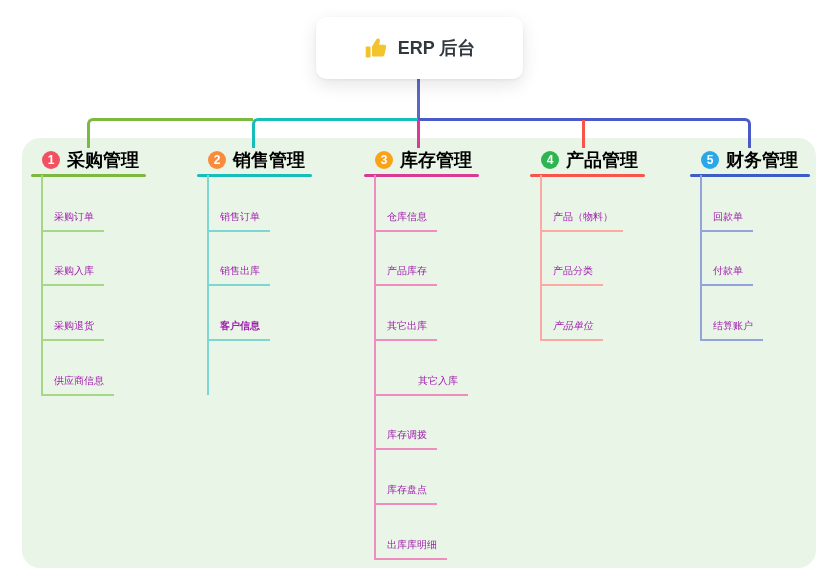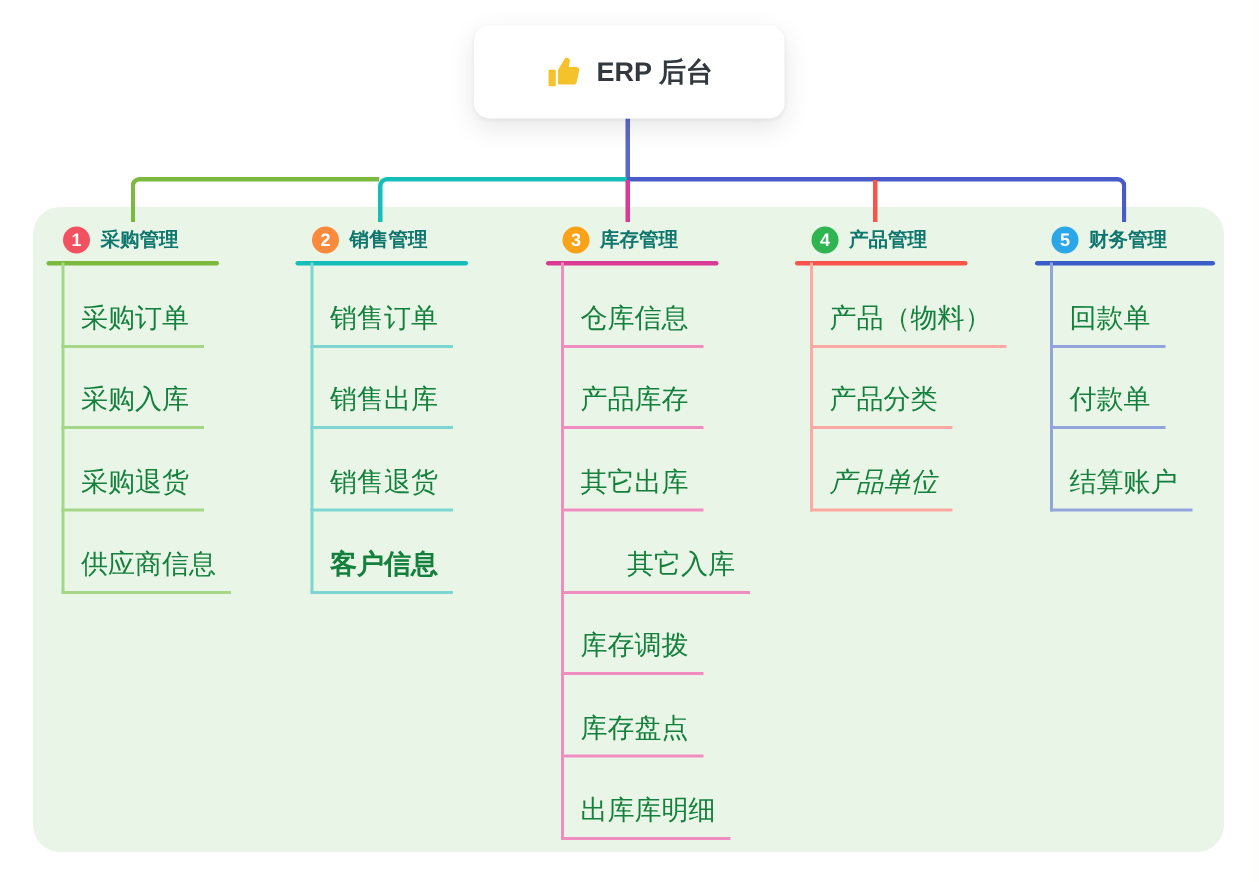--- a/index.html
+++ b/index.html
@@ -32,27 +32,27 @@
   .drop{width:3px;height:28px;top:120px;}
   .drop-magenta{left:417px;}
   .drop-red{left:582px;}
   
   .branch{position:absolute;top:146px;z-index:2;width:160px;}
   .branch-header{display:flex;align-items:center;gap:7px;padding-left:11px;height:28px;cursor:default;}
   .badge{
     width:18px;height:18px;border-radius:50%;flex:0 0 18px;
     color:#fff;font-size:12px;font-weight:700;line-height:18px;text-align:center;
   }
-  .branch-title{font-size:13px;font-weight:600;color:#0f766e;white-space:nowrap;}
+  .branch-title{font-size:18px;font-weight:600;color:#000000;white-space:nowrap;}
   .branch-underline{height:3px;width:115px;border-radius:2px;}
   .spine{position:absolute;left:10px;top:29px;width:2px;}
   .child{height:54.7px;display:flex;align-items:flex-end;}
   .child-label{
     margin-left:10px;display:inline-block;border-bottom:2px solid;
-    padding:0 10px 6px 13px;font-size:18px;color:#15803d;white-space:nowrap;
+    padding:0 10px 6px 13px;font-size:10px;color:#a21caf;white-space:nowrap;
   }
 </style>
 </head>
 <body>
 
 <div class="canvas">
 
   <div class="panel" style="background: rgb(233, 246, 231);"></div>
 
   <div class="conn stem-root" style="background: rgb(91, 104, 199);"></div>
@@ -99,23 +99,20 @@
       <span class="branch-title">销售管理</span>
     </div>
     <div class="branch-underline" style="background: rgb(22, 190, 186);"></div>
     <div class="spine" style="height: 220px; background: rgb(126, 214, 210);"></div>
     <div>
       <div class="child">
         <span class="child-label" style="border-bottom-color: rgb(126, 214, 210);">销售订单</span>
       </div>
       <div class="child">
         <span class="child-label" style="border-bottom-color: rgb(126, 214, 210);">销售出库</span>
-      </div>
-      <div class="child">
-        <span class="child-label" style="border-bottom-color: rgb(126, 214, 210);">销售退货</span>
       </div>
       <div class="child">
         <span class="child-label" style="border-bottom-color: rgb(126, 214, 210); font-weight: bold;">客户信息</span>
       </div>
     </div>
   </div>
 
   <div class="branch" style="left:364px">
     <div class="branch-header">
       <span class="badge" style="background: rgb(250, 163, 24);">3</span>

